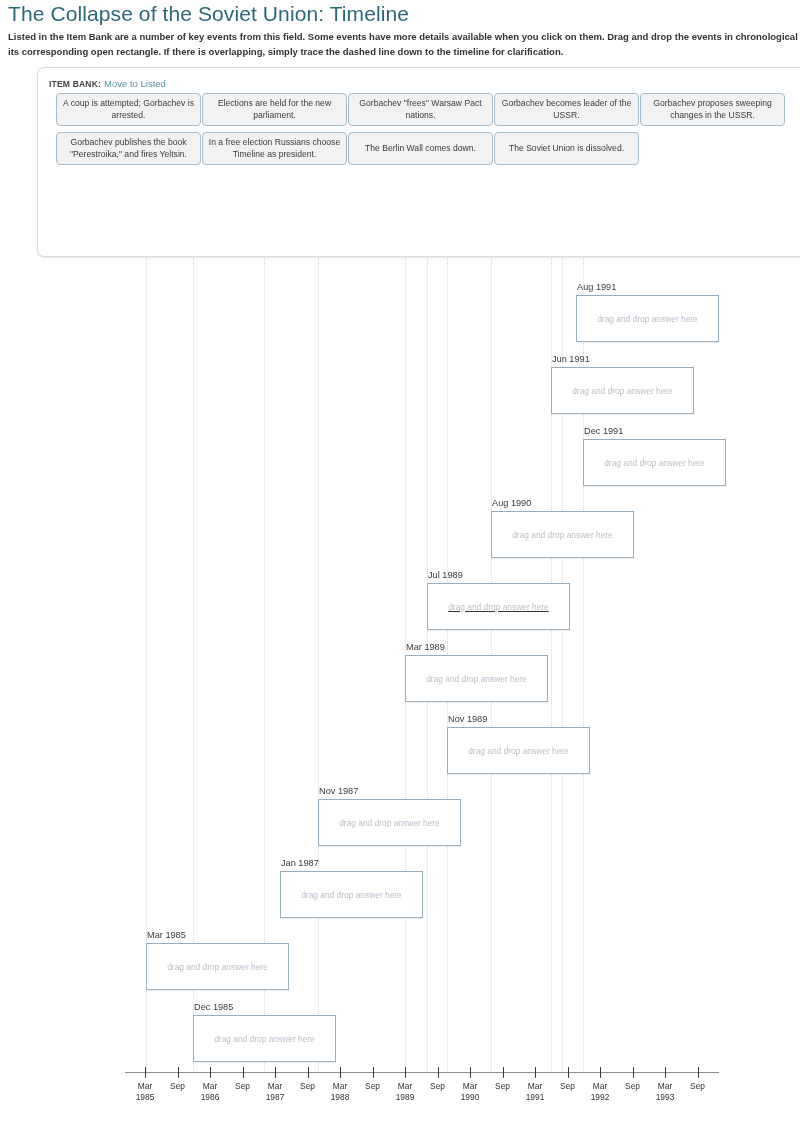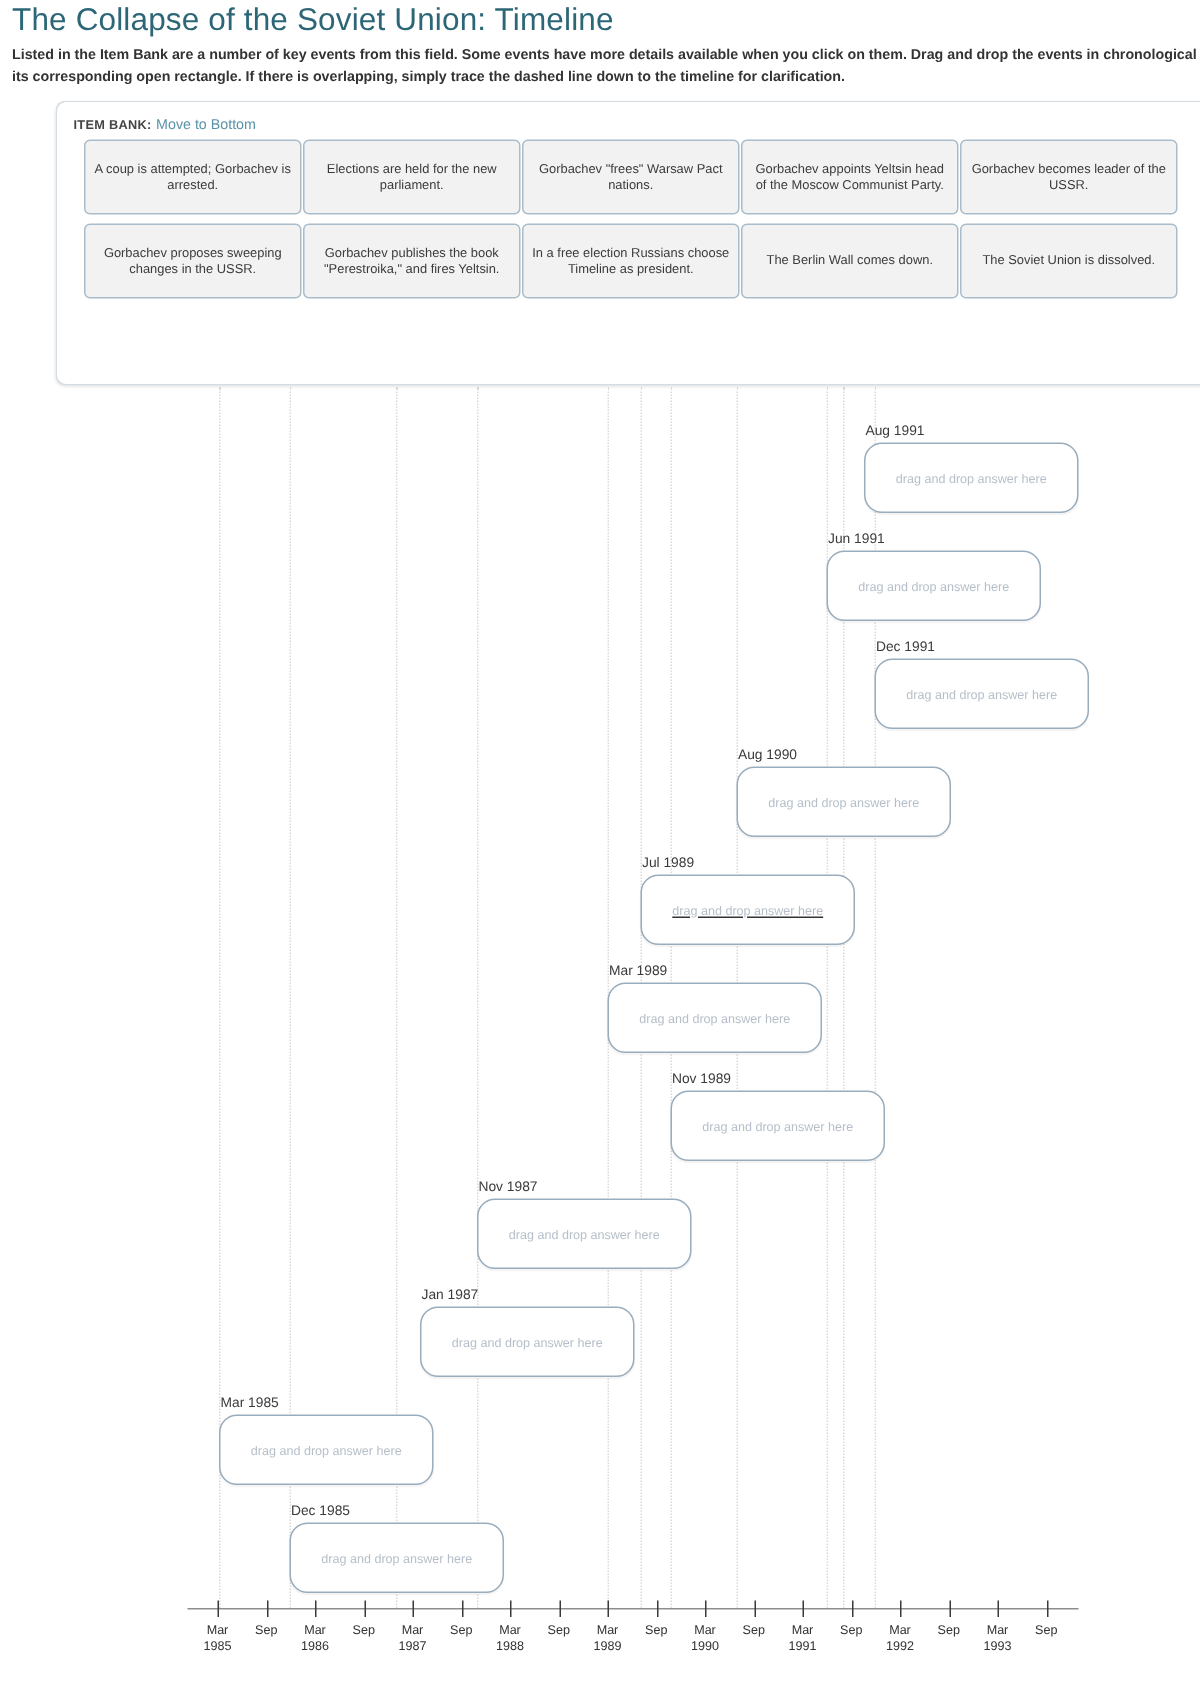--- a/index.html
+++ b/index.html
@@ -45,21 +45,21 @@
   }
   #item-bank-header .ib-link{
     color:#5a93a8; margin-left:3px; font-size:9.5px; font-weight:400;
     cursor:pointer;
   }
   #bank-grid{
     position:absolute; left:18px; top:25px;
     display:flex; flex-wrap:wrap;
   }
   .bank-card{
-    width:145px; height:50px;
+    width:145px; height:33px;
     margin:0 0 6px 0;
     margin-right:1px;
     background:#f2f2f2;
     border:1px solid #a9bcc9;
     border-radius:4px;
     box-sizing:border-box;
     display:flex; align-items:center; justify-content:center;
     text-align:center;
     font-size:8.6px; line-height:11.5px; color:#3b3b3b;
     padding:2px 5px;
@@ -76,21 +76,21 @@
   }
   .slot{ position:absolute; }
   .slot-label{
     position:absolute; left:1px; top:-14px;
     font-size:9.2px; color:#3b3b3b; white-space:nowrap;
     line-height:12px;
   }
   .dropzone{
     width:143px; height:47px;
     border:1px solid #9aadbd;
-    border-radius:12px;
+    border-radius:0;
     background:#ffffff;
     box-sizing:border-box;
     display:flex; align-items:center; justify-content:center;
     font-size:8.4px; color:#b6bfc9;
     box-shadow:0 1px 1px rgba(0,0,0,.05);
     cursor:pointer;
   }
 
   
   #axis{ position:absolute; left:0; top:1072px; width:800px; height:55px; }
@@ -114,27 +114,26 @@
 
 <div id="page-title">The Collapse of the Soviet Union: Timeline</div>
 
 <div id="instructions">
   <span class="ln">Listed in the Item Bank are a number of key events from this field. Some events have more details available when you click on them. Drag and drop the events in chronological order by placing</span>
   <span class="ln">its corresponding open rectangle. If there is overlapping, simply trace the dashed line down to the timeline for clarification.</span>
 </div>
 
 <div id="item-bank">
   <div id="item-bank-header">
-    <span class="ib-label">ITEM BANK:</span><span class="ib-link">Move to Bottom</span>
+    <span class="ib-label">ITEM BANK:</span><span class="ib-link">Move to Listed</span>
   </div>
   <div id="bank-grid">
     <div class="bank-card">A coup is attempted; Gorbachev is arrested.</div>
     <div class="bank-card">Elections are held for the new parliament.</div>
     <div class="bank-card">Gorbachev "frees" Warsaw Pact nations.</div>
-    <div class="bank-card">Gorbachev appoints Yeltsin head of the Moscow Communist Party.</div>
     <div class="bank-card">Gorbachev becomes leader of the USSR.</div>
     <div class="bank-card">Gorbachev proposes sweeping changes in the USSR.</div>
     <div class="bank-card">Gorbachev publishes the book "Perestroika," and fires Yeltsin.</div>
     <div class="bank-card">In a free election Russians choose Timeline as president.</div>
     <div class="bank-card">The Berlin Wall comes down.</div>
     <div class="bank-card">The Soviet Union is dissolved.</div>
   </div>
 </div>
 
 <div id="timeline">

